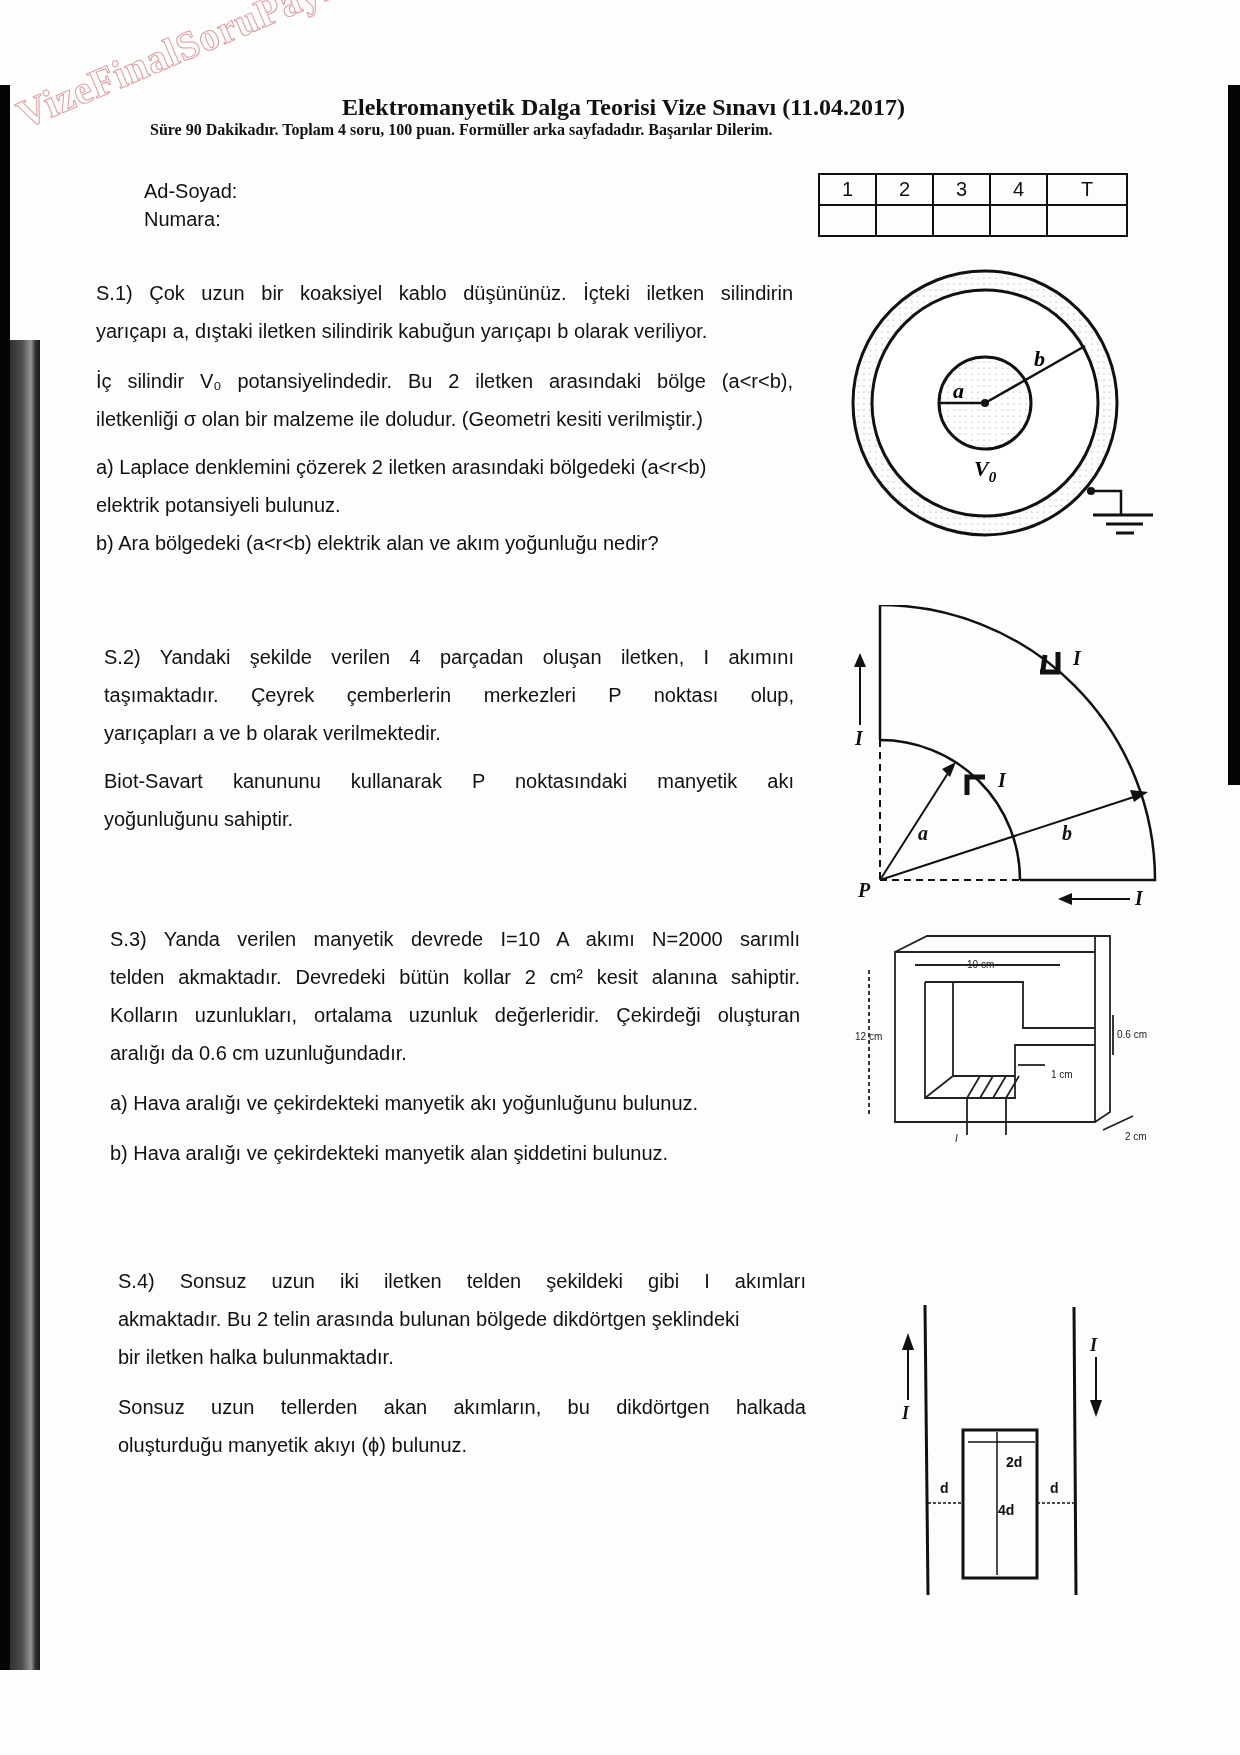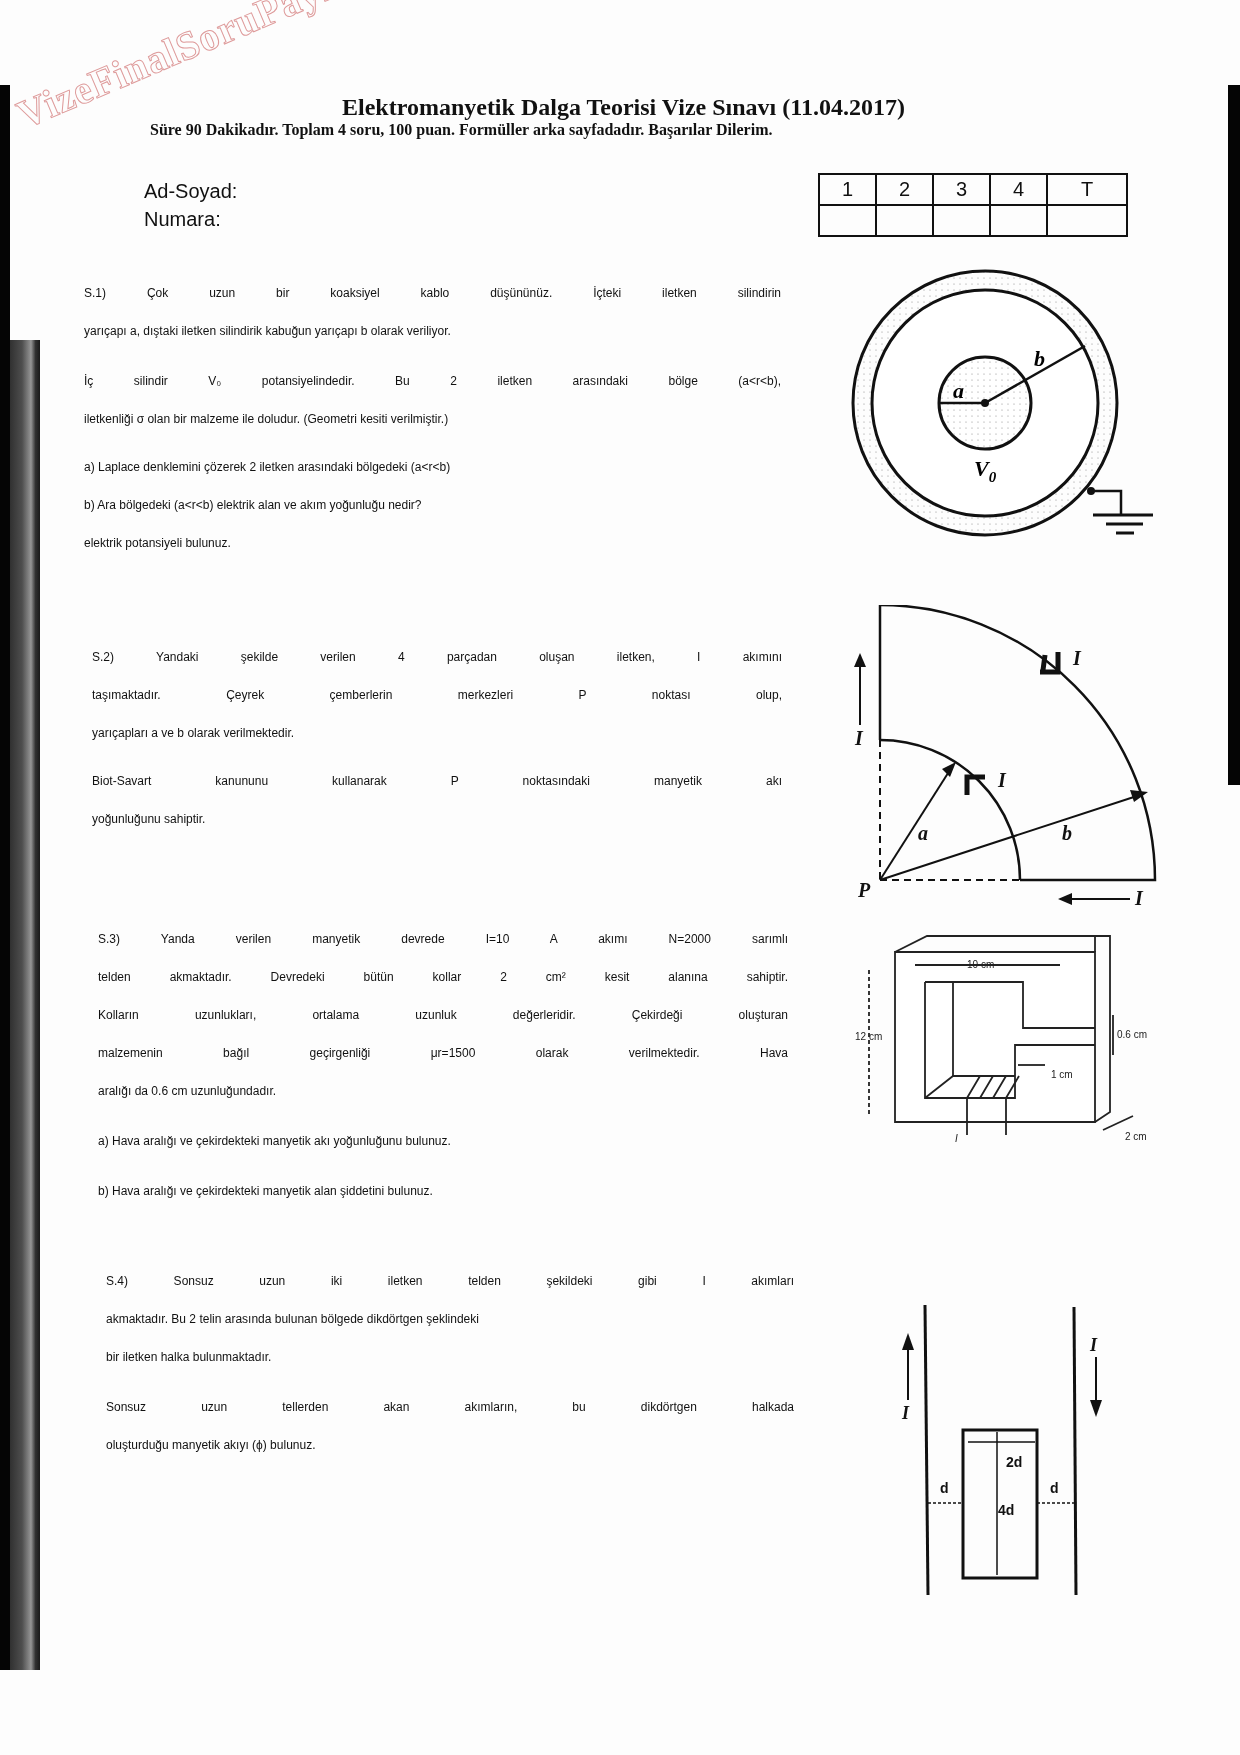--- a/index.html
+++ b/index.html
@@ -11,21 +11,21 @@
   .edge-right { position:absolute; right:0; top:85px; width:12px; height:700px; background:#050505; }
   .watermark { position:absolute; left:10px; top:95px; font-family:"Liberation Serif", serif; font-size:40px;
     font-weight:bold; color:transparent; -webkit-text-stroke:1px #d98a8a; transform:rotate(-23deg);
     transform-origin:left top; letter-spacing:1px; white-space:nowrap; opacity:.85; }
   .title1 { position:absolute; left:342px; top:94px; font-family:"Liberation Serif", serif; font-weight:bold; font-size:24px;text-align:center; }
   .title2 { position:absolute; left:150px; top:121px; font-family:"Liberation Serif", serif; font-weight:bold; font-size:16px; }
   .field { position:absolute; left:144px; font-size:20px;text-align:center; }
   table.score { position:absolute; left:818px; top:173px; border-collapse:collapse; }
   table.score td { border:2px solid #111; height:29px; width:55px; text-align:center; font-size:20px; padding:0; }
   table.score td.t { width:78px; }
-  .q { position:absolute; font-size:12px; line-height:38px; }
+  .q { position:absolute; font-size:20px; line-height:38px;margin-left:12px; }
   .q p { margin:0; }
   .justify { text-align:justify; text-align-last:justify; }
   .fig { position:absolute; }
 </style>
 </head>
 <body>
 
 <div class="edge-left"></div>
 <div class="edge-left2"></div>
 <div class="edge-right"></div>
@@ -55,22 +55,22 @@
   </tr>
 </tbody>
   </table>
 
 <div class="q" style="left:84px; top:274px; width:697px;">
   <p class="justify">S.1) Çok uzun bir koaksiyel kablo düşününüz. İçteki iletken silindirin</p>
   <p>yarıçapı a, dıştaki iletken silindirik kabuğun yarıçapı b olarak veriliyor.</p>
   <p class="justify" style="margin-top:12px">İç silindir V₀ potansiyelindedir. Bu 2 iletken arasındaki bölge (a&lt;r&lt;b),</p>
   <p>iletkenliği σ olan bir malzeme ile doludur. (Geometri kesiti verilmiştir.)</p>
   <p style="margin-top:10px">a) Laplace denklemini çözerek 2 iletken arasındaki bölgedeki (a&lt;r&lt;b)</p>
+  <p>elektrik potansiyeli bulunuz.</p>
   <p>b) Ara bölgedeki (a&lt;r&lt;b) elektrik alan ve akım yoğunluğu nedir?</p>
-  <p>elektrik potansiyeli bulunuz.</p>
 </div>
 <svg class="fig" style="left:838px; top:258px;" width="320" height="290">
   <defs>
       <pattern id="dots" width="6" height="6" patternUnits="userSpaceOnUse">
         <circle cx="2" cy="2" r=".6" fill="#888"></circle>
       </pattern>
     </defs>
   <circle cx="147" cy="145" r="132" fill="url(#dots)" stroke="#111" stroke-width="3"></circle>
   <circle cx="147" cy="145" r="113" fill="#fff" stroke="#111" stroke-width="3"></circle>
   <circle cx="147" cy="145" r="46" fill="url(#dots)" stroke="#111" stroke-width="3"></circle>
@@ -119,21 +119,20 @@
     <text x="18" y="292">P</text>
     <text x="78" y="235">a</text>
     <text x="222" y="235">b</text>
   </g>
 </svg>
 
 <div class="q" style="left:98px; top:920px; width:690px;">
   <p class="justify">S.3) Yanda verilen manyetik devrede I=10 A akımı N=2000 sarımlı</p>
   <p class="justify">telden akmaktadır. Devredeki bütün kollar 2 cm² kesit alanına sahiptir.</p>
   <p class="justify">Kolların uzunlukları, ortalama uzunluk değerleridir. Çekirdeği oluşturan</p>
-  <p class="justify">malzemenin bağıl geçirgenliği μr=1500 olarak verilmektedir. Hava</p>
   <p>aralığı da 0.6 cm uzunluğundadır.</p>
   <p style="margin-top:12px">a) Hava aralığı ve çekirdekteki manyetik akı yoğunluğunu bulunuz.</p>
   <p style="margin-top:12px">b) Hava aralığı ve çekirdekteki manyetik alan şiddetini bulunuz.</p>
 </div>
 <svg class="fig" style="left:855px; top:930px;" width="300" height="230">
   <g fill="none" stroke="#222" stroke-width="1.8">
     <polygon points="40,22 240,22 240,192 40,192" fill="#fff"></polygon>
     <polyline points="40,22 72,6 240,6 240,22"></polyline>
     <polyline points="240,6 255,6 255,182 240,192"></polyline>
     <polyline points="70,52 70,168 160,168 160,115 192,115"></polyline>

